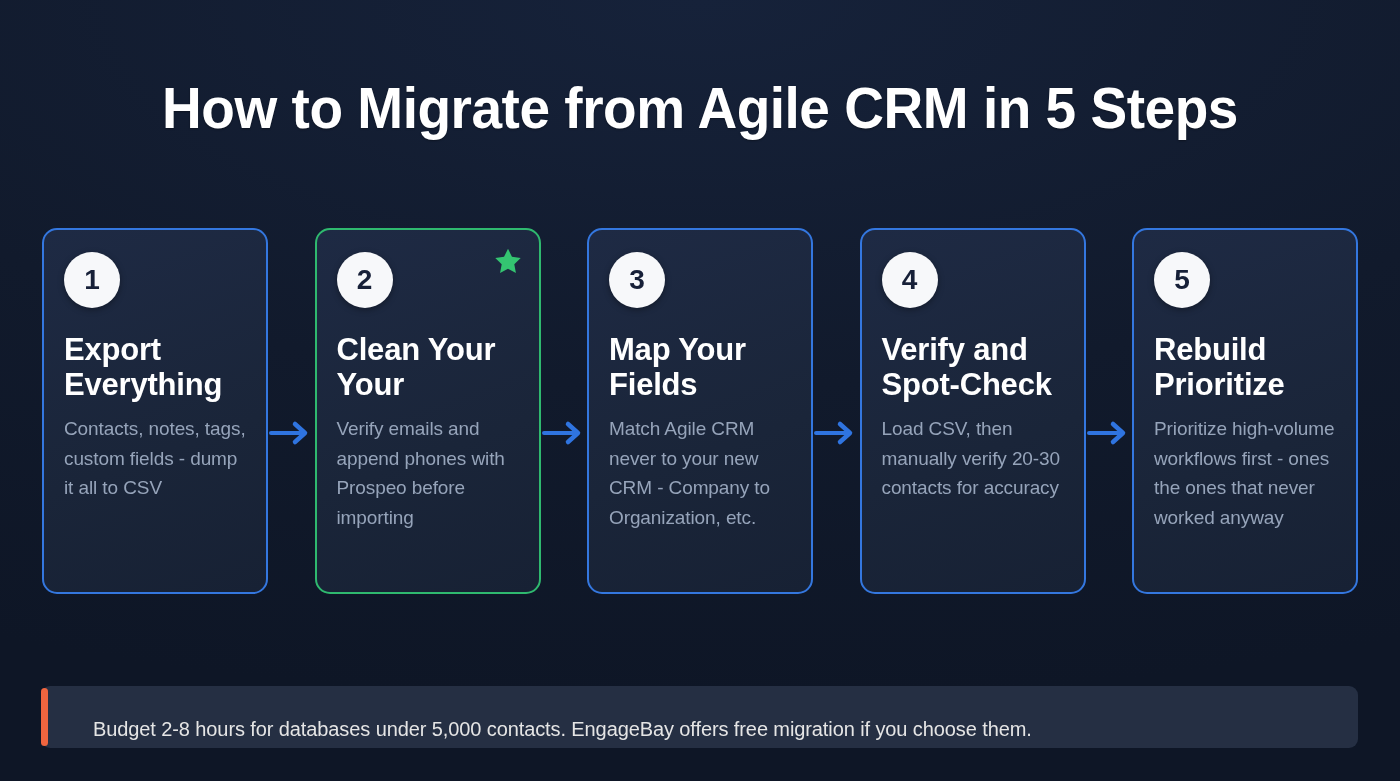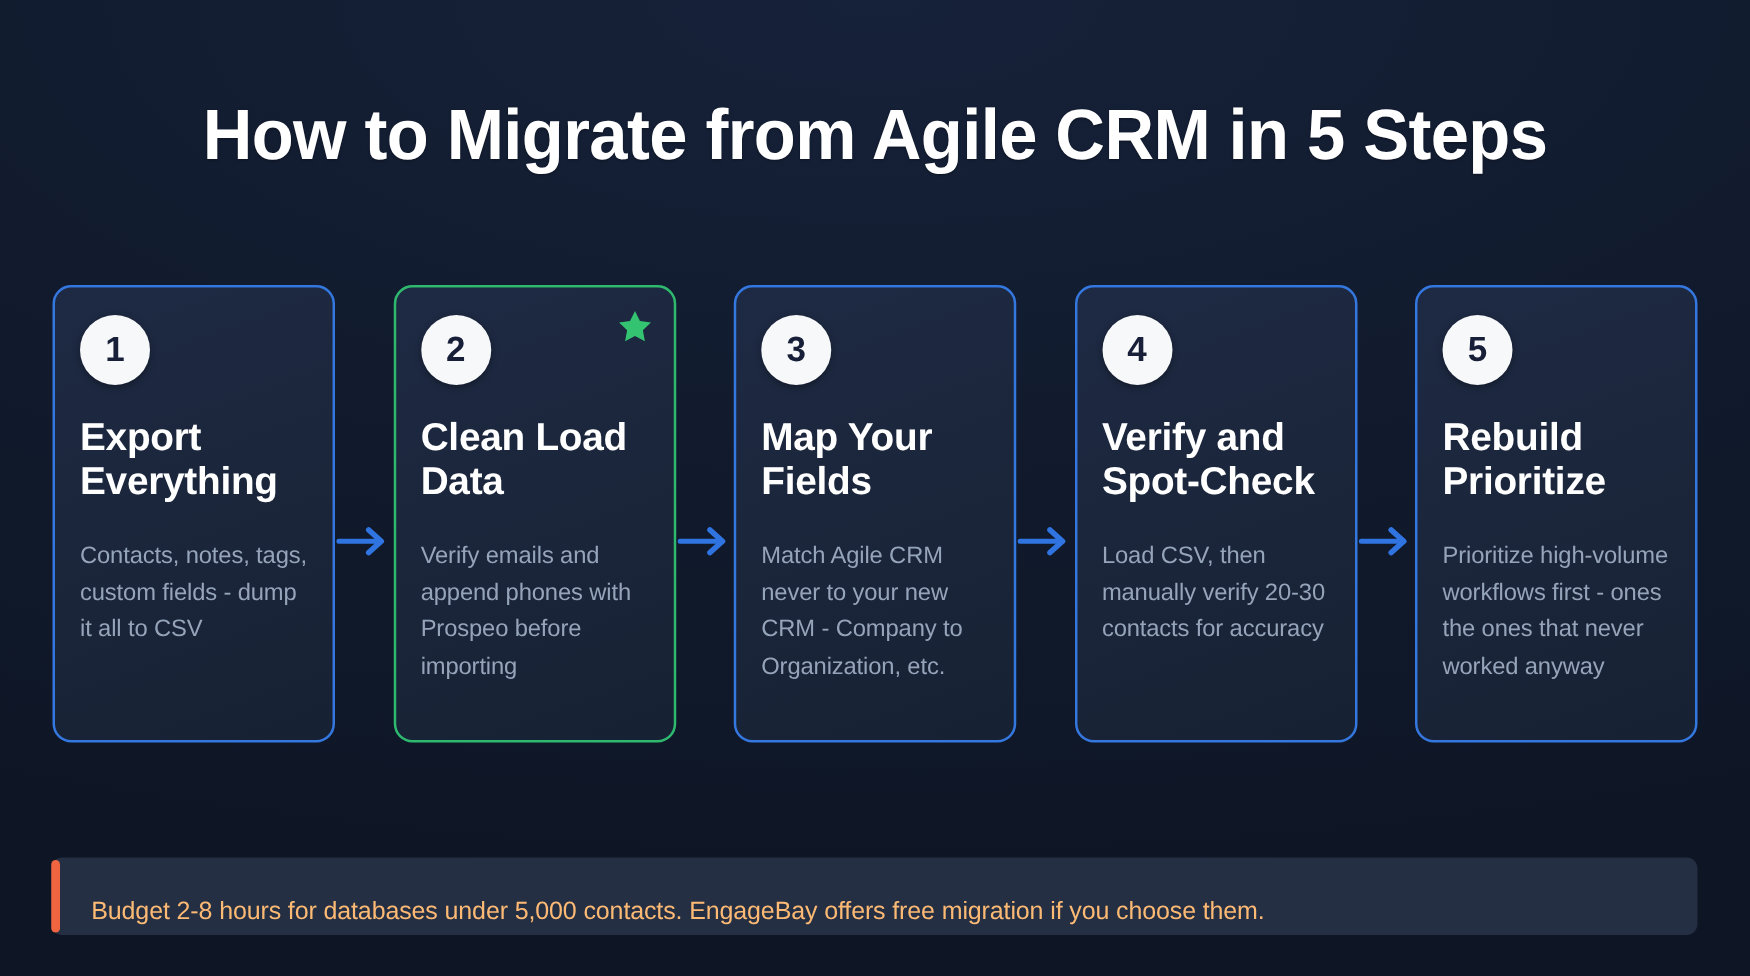--- a/index.html
+++ b/index.html
@@ -97,21 +97,21 @@
   .card-title {
     margin-top: 24px;
     font-size: 31px;
     line-height: 35px;
     font-weight: bold;
     color: #ffffff;
     letter-spacing: -0.2px;
   }
 
   .card-desc {
-    margin-top: 28px;
+    margin-top: 12px;
     font-size: 19px;
     line-height: 29.5px;
     color: #96a4ba;
     letter-spacing: -0.1px;
   }
 
   
   .arrow {
     flex: 1 1 auto;
     position: relative;
@@ -143,24 +143,24 @@
     position: absolute;
     left: 0;
     top: 2px;
     width: 7px;
     height: 58px;
     background: #f0653f;
     border-radius: 4px;
   }
 
   .callout-text {
-    padding-left: 32px;
+    padding-left: 52px;
     font-size: 20px;
     line-height: 26px;
-    color: #fdba74;
+    color: #e5e5e5;
     letter-spacing: -0.1px;
     white-space: nowrap;
     margin-top: 24px;
   }
 </style>
 </head>
 <body>
 
 <div class="canvas">
 
@@ -181,21 +181,21 @@
       </svg>
     </div>
 
     <div class="card accent">
       <div class="badge">2</div>
       <span class="star-icon">
         <svg width="28" height="28" viewBox="0 0 24 24" aria-hidden="true">
           <path d="M12 1.6 L15.4 8.4 L22.9 9.5 L17.4 14.8 L18.8 22.3 L12 18.7 L5.2 22.3 L6.6 14.8 L1.1 9.5 L8.6 8.4 Z" fill="#34c471"></path>
         </svg>
       </span>
-      <div class="card-title">Clean Load Data</div>
+      <div class="card-title">Clean Your Your</div>
       <div class="card-desc">Verify emails and append phones with Prospeo before importing</div>
     </div>
 
     <div class="arrow">
       <svg width="44" height="26" viewBox="0 0 44 26" aria-hidden="true">
         <path d="M2 13 H32" stroke="#2f74e0" stroke-width="4" stroke-linecap="round" fill="none"></path>
         <path d="M26 4 L36 13 L26 22" stroke="#2f74e0" stroke-width="4.5" stroke-linecap="round" stroke-linejoin="round" fill="none"></path>
       </svg>
     </div>
 

